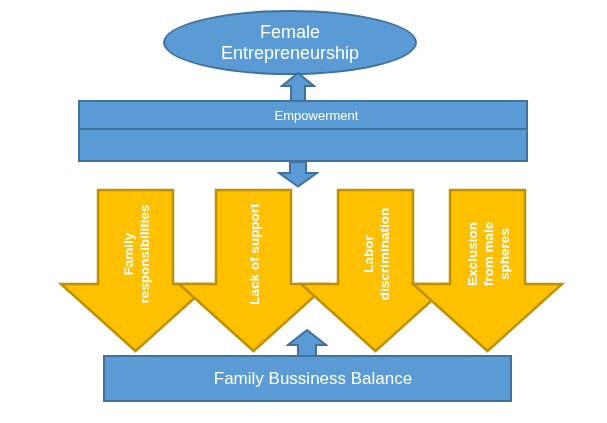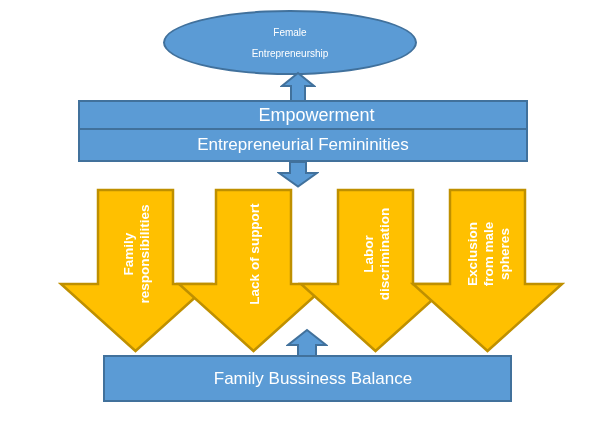--- a/index.html
+++ b/index.html
@@ -23,21 +23,21 @@
     box-sizing: border-box;
     background: var(--blue-fill);
     border: 2px solid var(--blue-stroke);
     border-radius: 50%;
     display: flex;
     align-items: center;
     justify-content: center;
   }
   .ellipse .shape-text {
     color: var(--text-on-shape);
-    font-size: 10px;
+    font-size: 18px;
     line-height: 21px;
     text-align: center;
     white-space: pre-line;
   }
   
   .middle-box {
     position: absolute;
     left: 78px; top: 100px;
     width: 450px; height: 62px;
     box-sizing: border-box;
@@ -45,21 +45,21 @@
     border: 2px solid var(--blue-stroke);
     display: flex;
     flex-direction: column;
   }
   .middle-box .row-top {
     height: 28px;
     box-sizing: border-box;
     border-bottom: 2px solid var(--blue-stroke);
     display: flex; align-items: center; justify-content: center;
     color: var(--text-on-shape);
-    font-size: 18px;
+    font-size: 13px;
     padding-left: 27px;
   }
   .middle-box .row-bottom {
     flex: 1;
     display: flex; align-items: center; justify-content: center;
     color: var(--text-on-shape);
     font-size: 17px;
   }
   
   .bottom-box {
@@ -125,21 +125,20 @@
     <div class="shape-text">Female
 Entrepreneurship</div>
   </div>
 
   <svg class="connector" style="left:280px; top:71px;" width="36" height="31" viewBox="0 0 36 31">
     <polygon points="18,2 34,15 25,15 25,30 11,30 11,15 2,15"></polygon>
   </svg>
 
   <div class="middle-box">
     <div class="row-top">Empowerment</div>
-    <div class="row-bottom">Entrepreneurial Femininities</div>
   </div>
 
   <svg class="connector" style="left:277px; top:161px;" width="42" height="27" viewBox="0 0 42 27">
     <polygon points="13,1 29,1 29,12 40,12 21,25.5 2,12 13,12"></polygon>
   </svg>
 
   <div class="barrier b1">
     <svg width="155" height="166" viewBox="0 0 155 166">
       <polygon points="40,2 115,2 115,96 152,96 77.5,163 3,96 40,96"></polygon>
     </svg>

